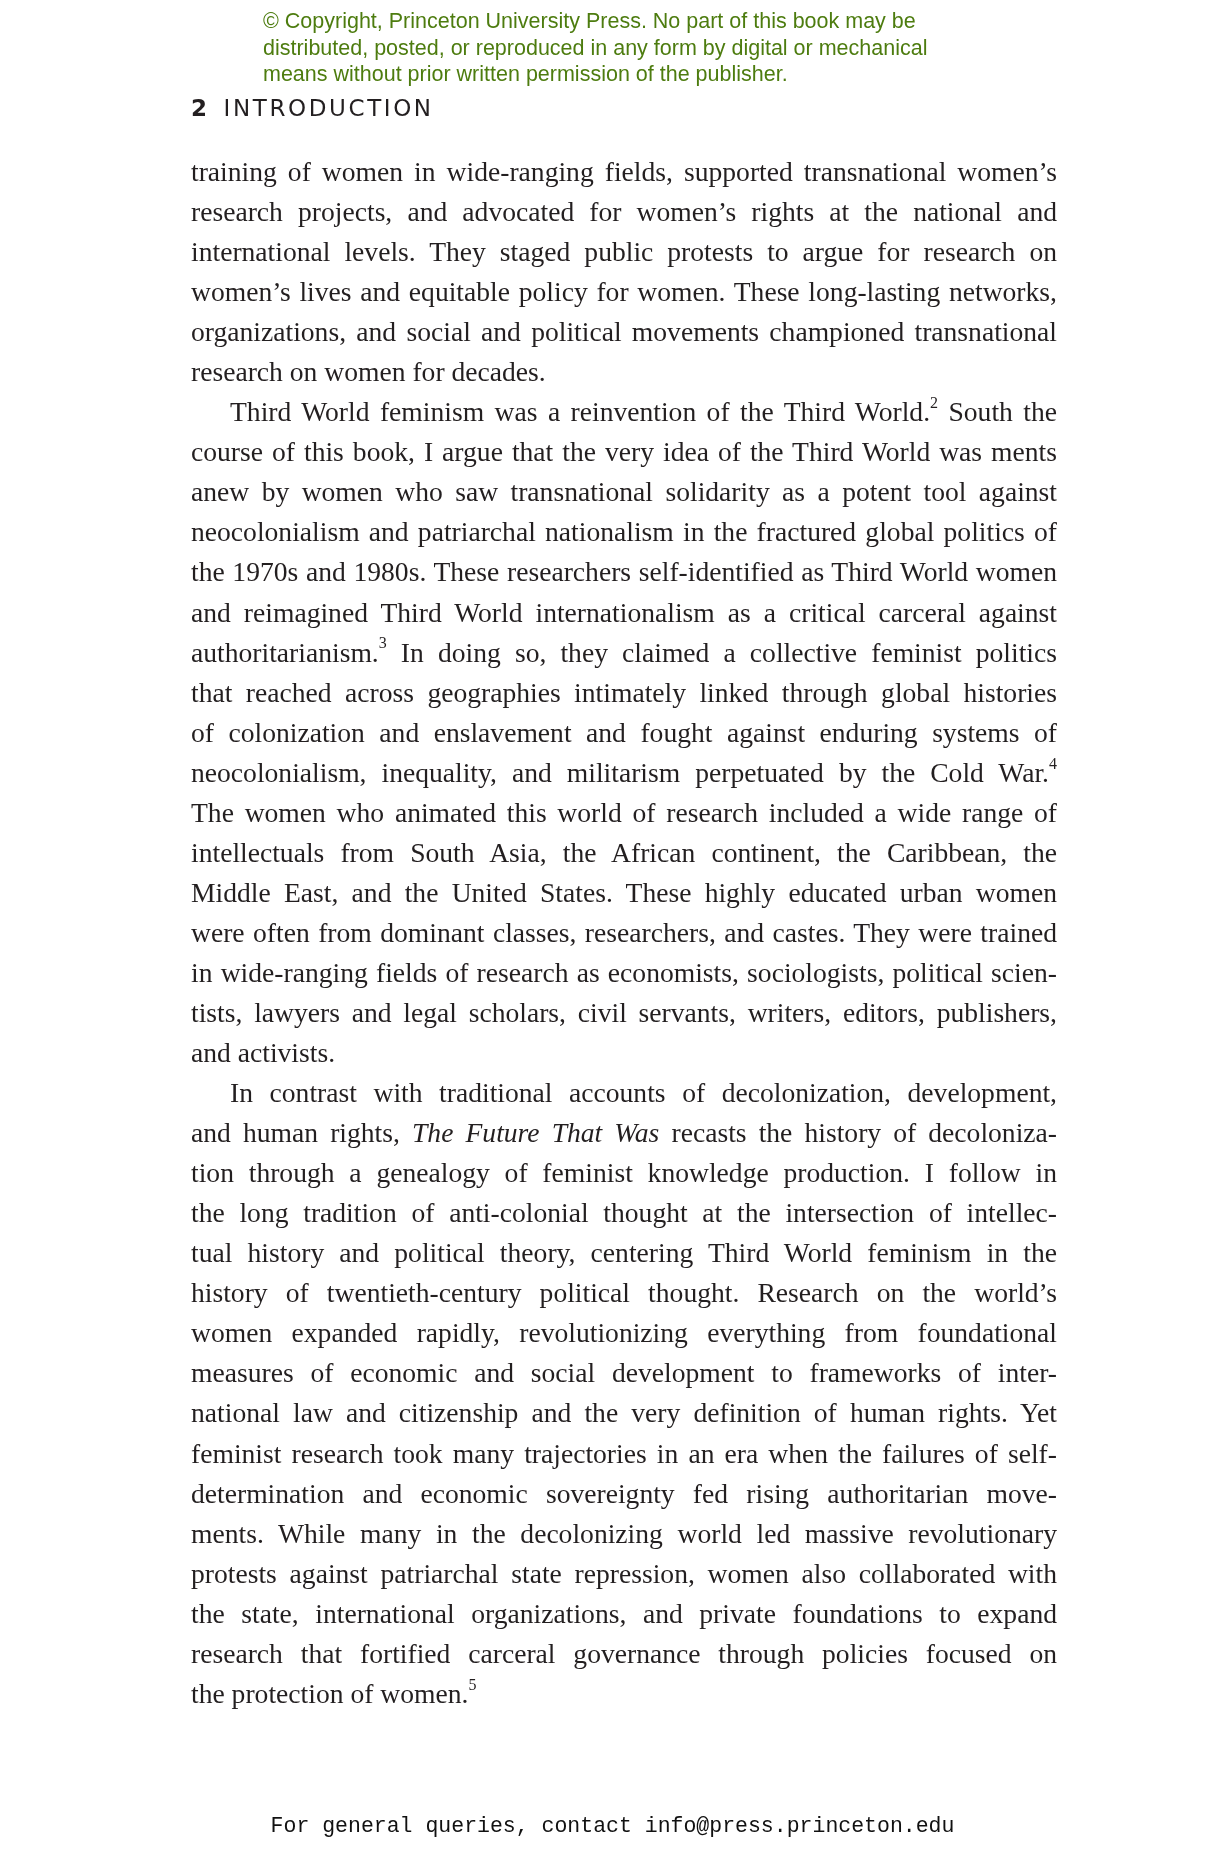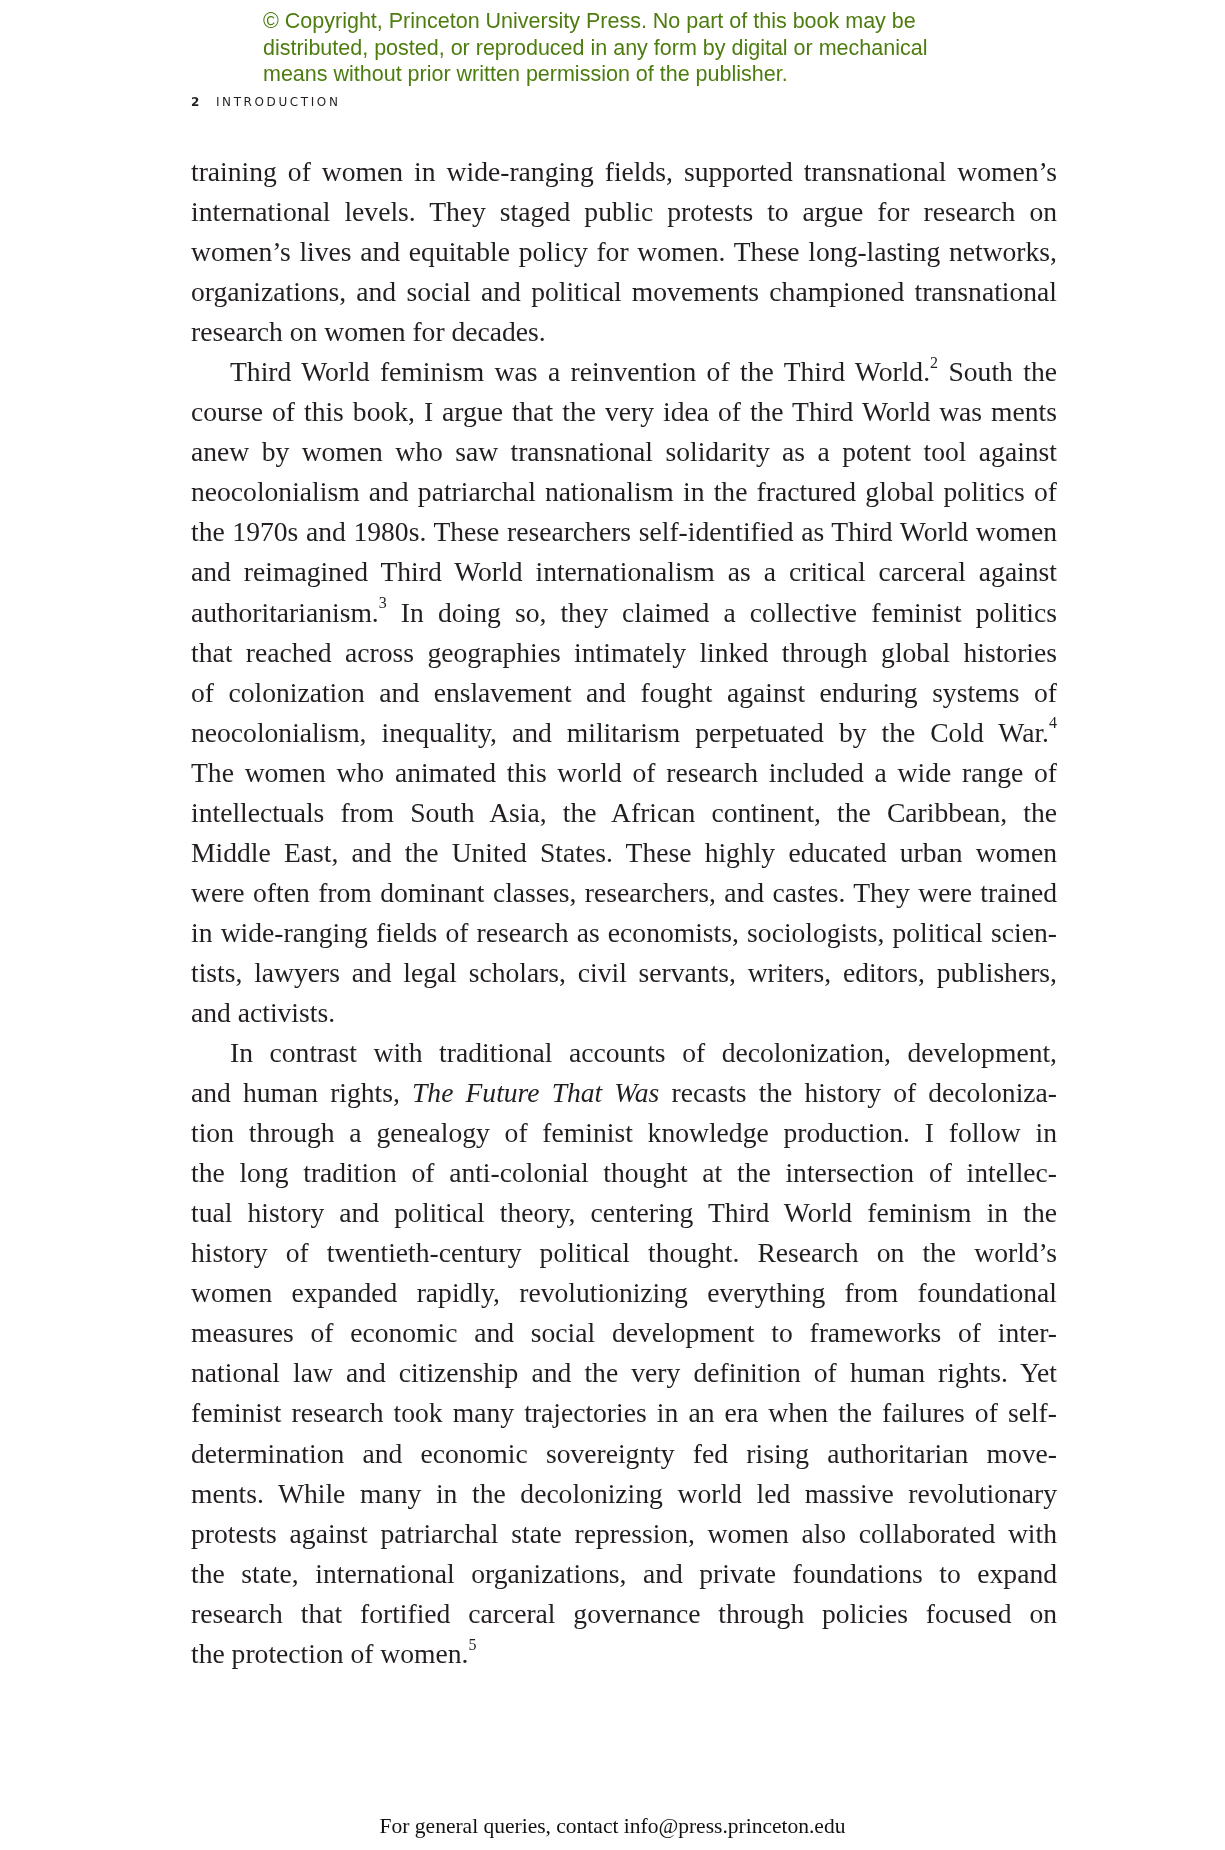--- a/index.html
+++ b/index.html
@@ -23,21 +23,21 @@
       font-size: 21.5px;
       line-height: 26.5px;
       color: #4d7c0f;
     }
     .copyright div { white-space: nowrap; }
     .running-head {
       position: absolute;
       left: 191px;
       top: 95px;
       font-family: "DejaVu Sans", sans-serif;
-      font-size: 12px;
+      font-size: 23px;
       letter-spacing: 2.6px;
       color: #231f20;
       white-space: nowrap;
     }
     .running-head .folio {
       font-weight: bold;
       margin-right: 14px;
     }
     .body-text {
       position: absolute;
@@ -69,21 +69,21 @@
       top: -3px;
       vertical-align: super;
     }
     em { }
     .footer {
       position: absolute;
       left: 0;
       width: 1225px;
       top: 1814px;
       text-align: center;
-      font-family: Liberation Serif, serif;
+      font-family: Liberation Mono, monospace;
       font-size: 21.5px;
       color: #111111;
     }
   </style>
 </head>
 <body>
 
 <div class="copyright">
   <div>© Copyright, Princeton University Press. No part of this book may be</div>
   <div>distributed, posted, or reproduced in any form by digital or mechanical</div>
@@ -91,20 +91,21 @@
 </div>
 
 <div class="running-head">
   <span class="folio">2</span><span>INTRODUCTION</span>
 </div>
 
 <div class="body-text">
 
   <div>
     <span class="line">training of women in wide-ranging fields, supported transnational women’s</span>
+    <span class="line">research projects, and advocated for women’s rights at the national and</span>
     <span class="line">international levels. They staged public protests to argue for research on</span>
     <span class="line">women’s lives and equitable policy for women. These long-lasting networks,</span>
     <span class="line">organizations, and social and political movements championed transnational</span>
     <span class="line last">research on women for decades.</span>
   </div>
 
   <div>
     <span class="line indent"><span>Third World feminism was a reinvention of the Third World.</span><sup>2</sup><span> South the</span></span>
     <span class="line">course of this book, I argue that the very idea of the Third World was ments</span>
     <span class="line">anew by women who saw transnational solidarity as a potent tool against</span>

